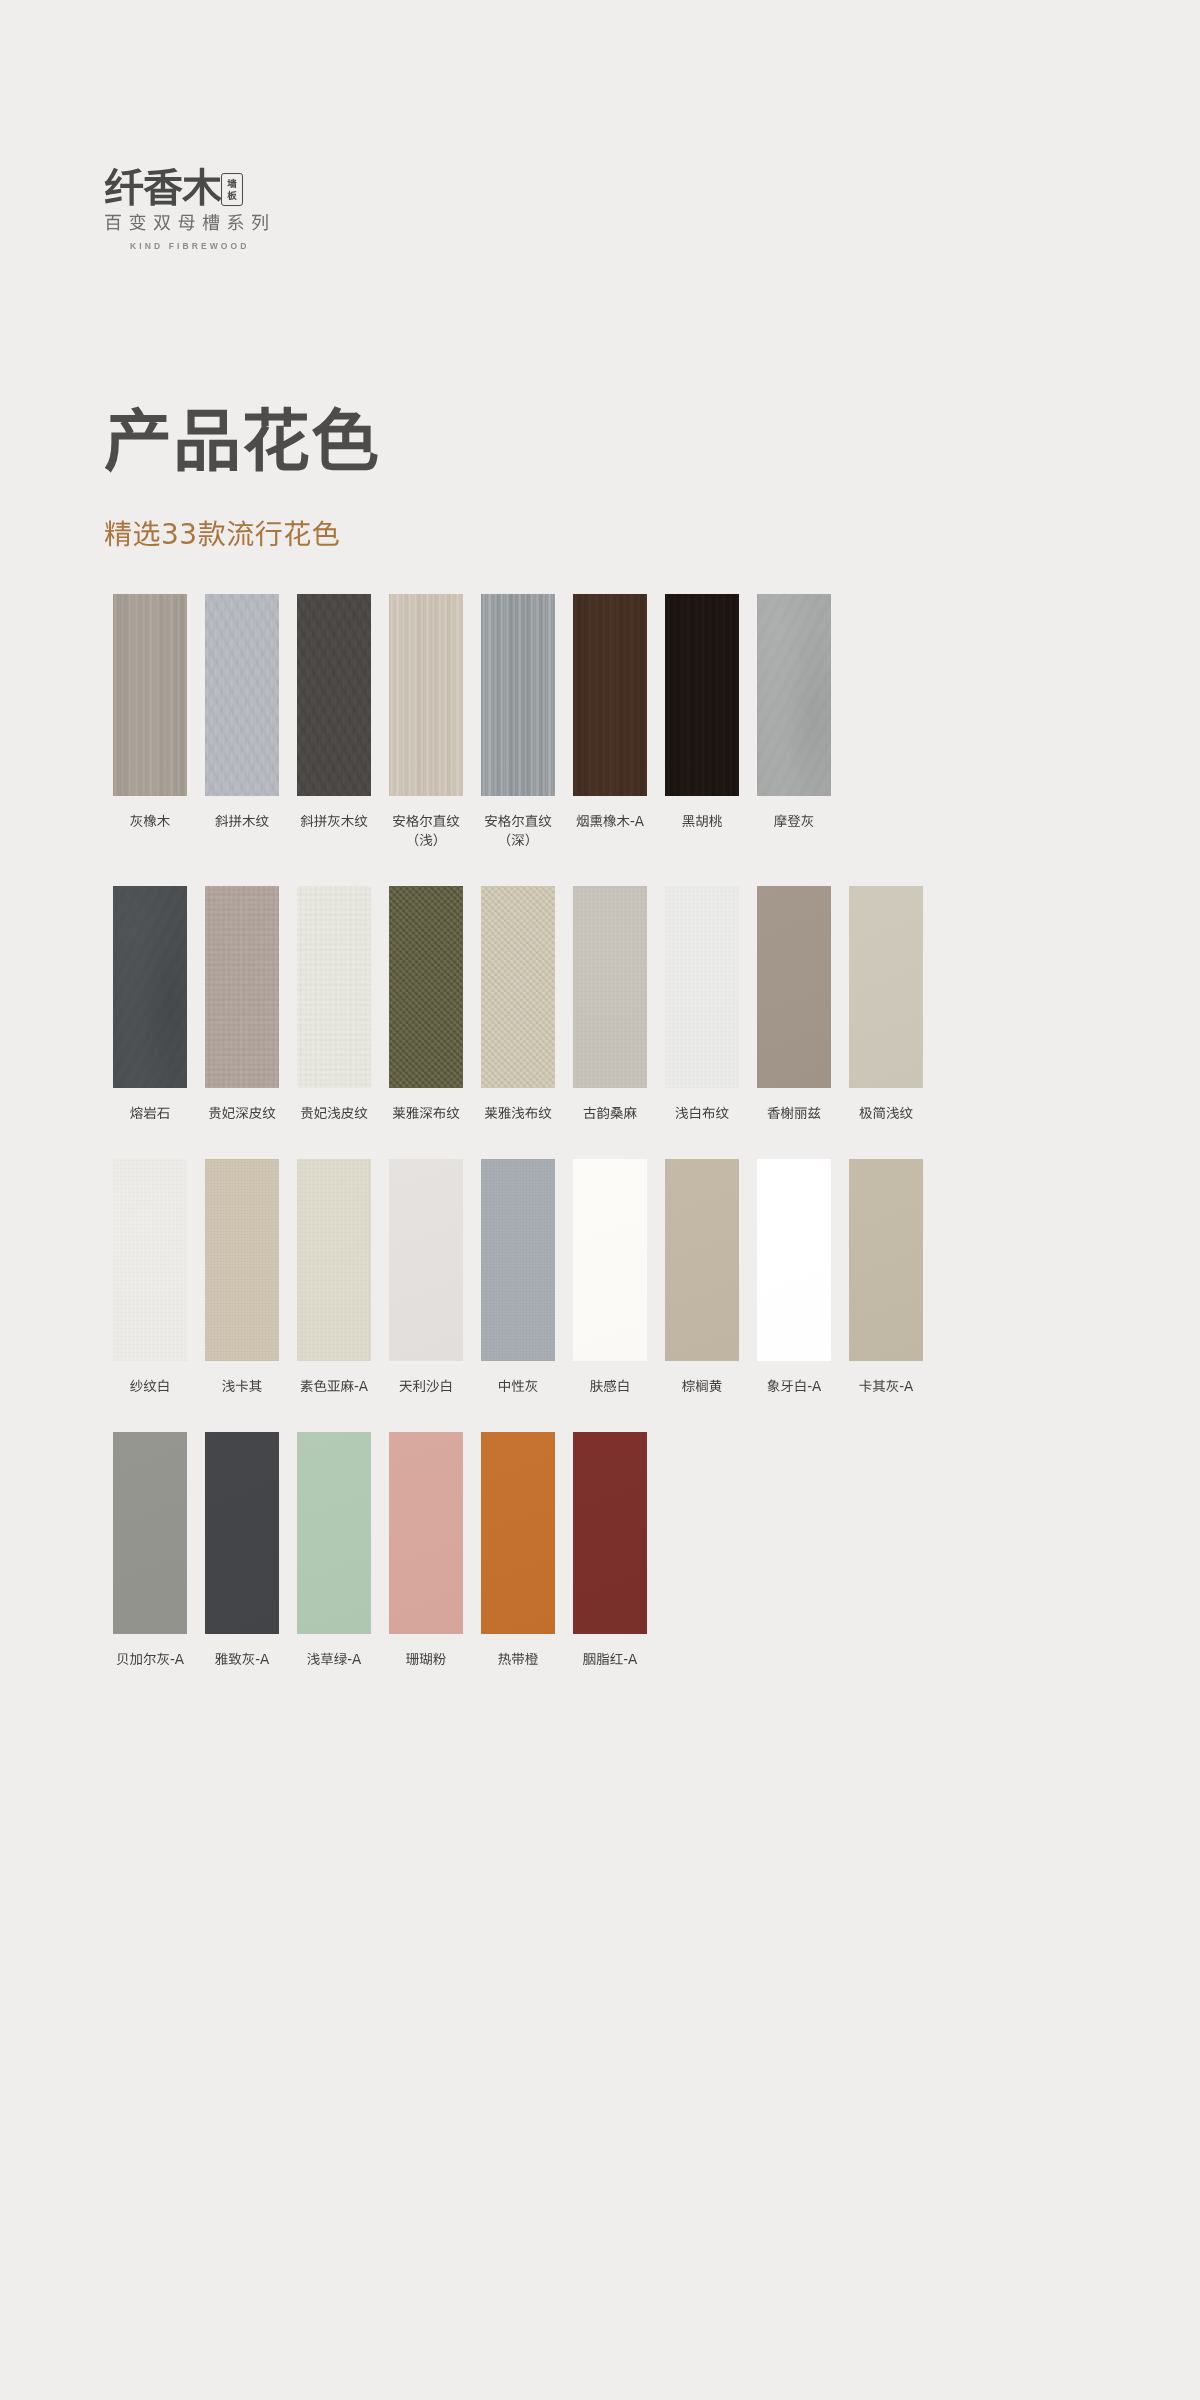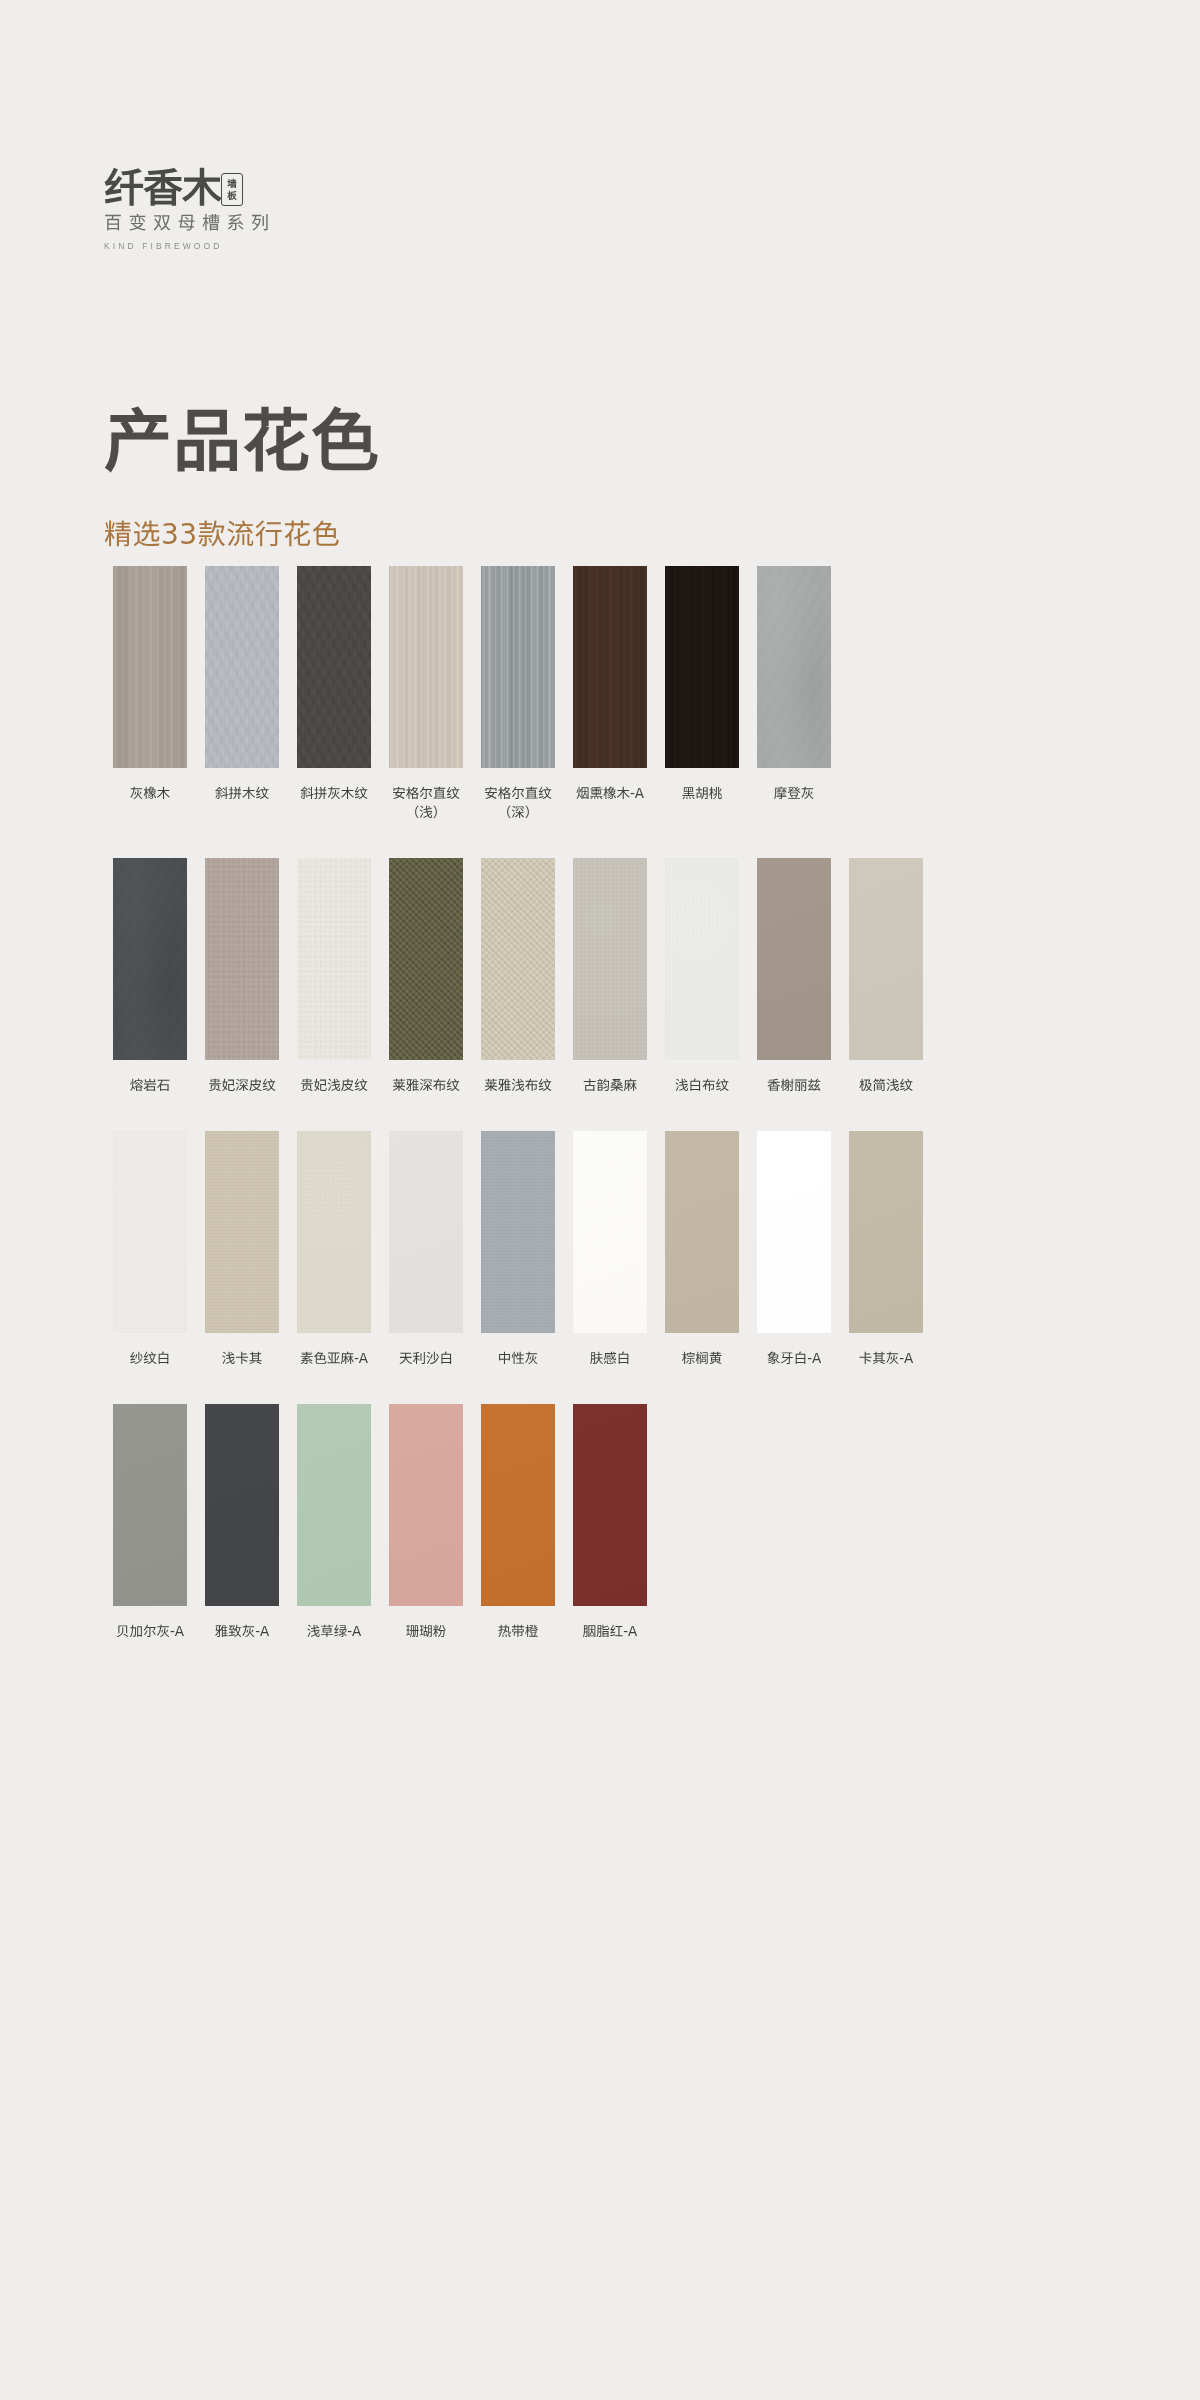--- a/index.html
+++ b/index.html
@@ -65,21 +65,22 @@
     color: #6e6e6c;
     font-family: "DejaVu Sans", "Liberation Sans", sans-serif;
     font-weight: 400;
   }
   .brand-en {
     margin-top: 7px;
     font-size: 8.5px;
     letter-spacing: 3.1px;
     color: #8d8d8a;
     font-family: "Liberation Sans", sans-serif;
-    font-weight: 400;
+    font-weight: 700;
+    text-align: center;
   }
 
   
   .title-block {
     position: absolute;
     left: 104px;
     top: 362px;
   }
   .page-title {
     font-size: 68px;
@@ -103,20 +104,21 @@
     position: absolute;
     left: 0;
     top: 566px;
     width: 1200px;
   }
   .swatch-row {
     display: flex;
     justify-content: flex-start;
     padding-left: 113px;
     margin-bottom: 0;
+    margin-top: 28px;
   }
 
   .swatch-cell {
     width: 74px;
     margin-right: 18px;
     display: flex;
     flex-direction: column;
     align-items: center;
   }
   .swatch-chip {

